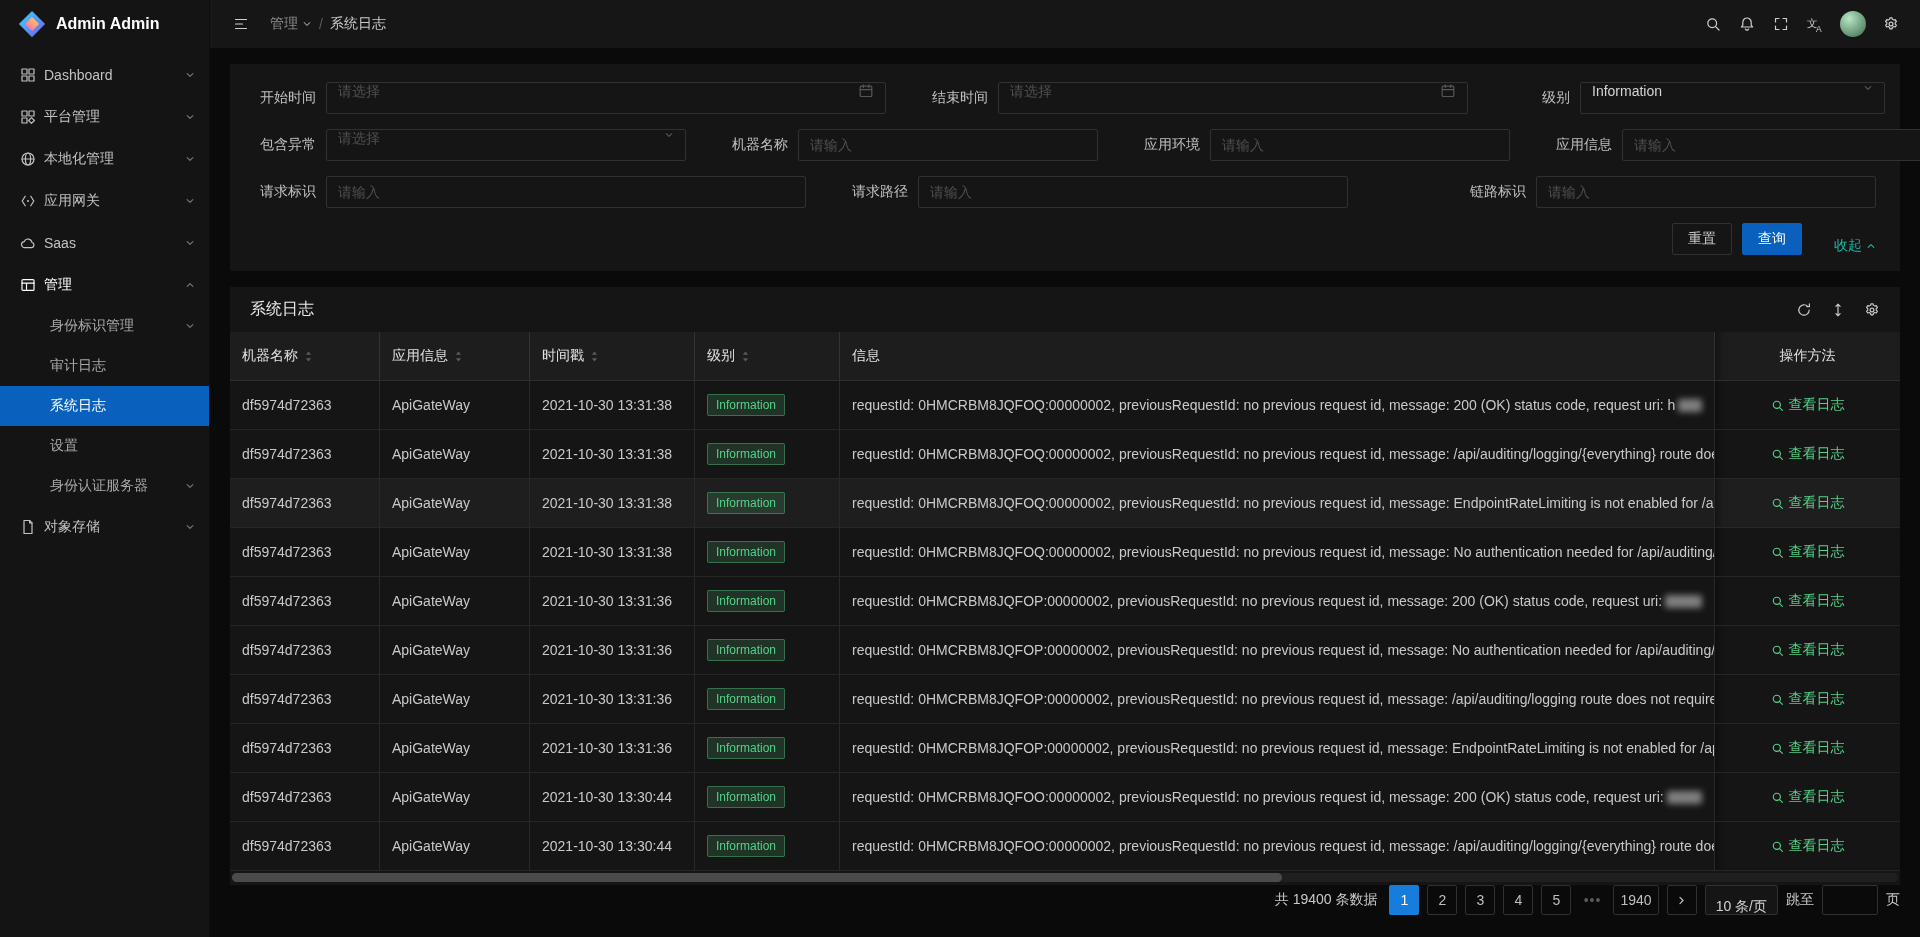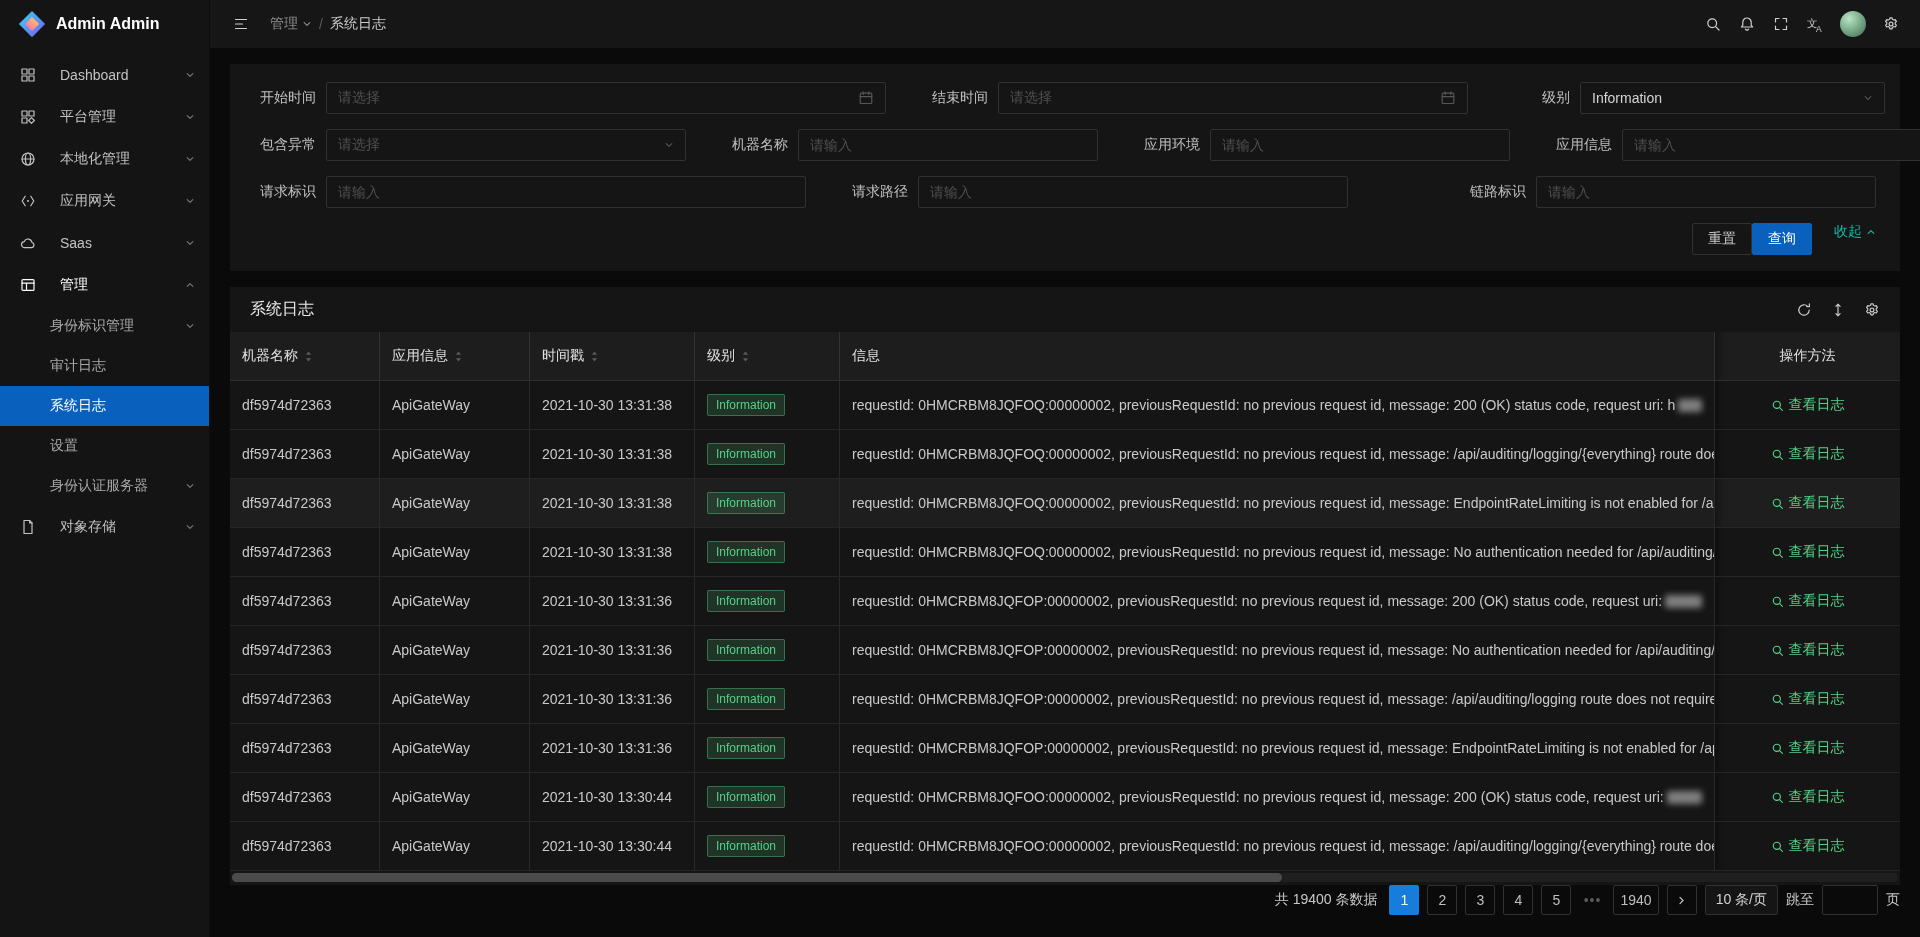--- a/index.html
+++ b/index.html
@@ -5,21 +5,21 @@
   *{margin:0;padding:0;box-sizing:border-box}
   html,body{width:1920px;height:937px;overflow:hidden}
   body{background:#0a0a0a;font-family:"Liberation Sans","DejaVu Sans",sans-serif;color:#c9c9c9;font-size:14px}
   .app{display:flex;height:100%}
 
   
   .sidebar{width:210px;flex-shrink:0;background:#141414;display:flex;flex-direction:column;border-right:1px solid #0d0d0d}
   .logo-row{height:48px;display:flex;align-items:center;gap:10px;padding-left:18px;flex-shrink:0}
   .logo-title{color:#fff;font-size:16px;font-weight:bold;white-space:nowrap}
   .menu{padding-top:6px}
-  .menu-item{height:42px;display:flex;align-items:center;gap:24px;padding:0 14px 0 20px;color:#c2c2c2;cursor:pointer;white-space:nowrap}
+  .menu-item{height:42px;display:flex;align-items:center;gap:8px;padding:0 14px 0 20px;color:#c2c2c2;cursor:pointer;white-space:nowrap}
   .menu-item .mi{color:#c2c2c2;display:flex}
   .menu-item .chev{margin-left:auto;color:#787878;display:flex}
   .menu-item.open,.menu-item.open .mi{color:#fff}
   .menu-item.sub{padding-left:50px;height:40px;color:#a8a8a8}
   .menu-item.active{background:#0960bd;color:#fff}
 
   
   .main{flex:1;display:flex;flex-direction:column;min-width:0}
   .header{height:48px;background:#161616;display:flex;align-items:center;padding:0 14px 0 16px;gap:14px;flex-shrink:0}
   .hbtn{display:flex;align-items:center;justify-content:center;width:30px;height:36px;color:#cfcfcf;cursor:pointer}
@@ -33,28 +33,28 @@
 
   
   .content{flex:1;background:#0a0a0a;padding:16px 20px;min-width:0}
 
   
   .filter-panel{background:#151515;padding:18px 24px 16px}
   .f-row{display:flex;align-items:center;margin-bottom:15px}
   .f-field{display:flex;align-items:center;margin-right:40px}
   .f-field.f-right{margin-left:auto;margin-right:0}
   .f-label{min-width:62px;text-align:right;margin-right:10px;color:#c0c0c0;white-space:nowrap}
-  .ctrl{height:32px;border:1px solid #313131;border-radius:2px;background:#151515;display:flex;align-items:center;padding:0 11px;color:#d4d4d4;font-size:14px}
+  .ctrl{height:32px;border:1px solid #313131;border-radius:2px;background:#151515;display:flex;padding:0 11px;color:#d4d4d4;font-size:14px}
   .ctrl .ph{color:#4f4f4f}
   .ctrl .ctrl-icon{margin-left:auto;color:#565656;display:flex}
   input.ctrl{outline:none;font-family:Liberation Sans, sans-serif}
   input.ctrl::placeholder{color:#4f4f4f}
   .w560{width:560px}.w470{width:470px}.w305{width:305px}.w360{width:360px}
   .w300{width:300px}.w480{width:480px}.w430{width:430px}.w340{width:340px}
-  .f-actions{display:flex;justify-content:flex-end;align-items:flex-start;}
+  .f-actions{display:flex;justify-content:flex-end;align-items:flex-end;gap:10px}
   .btn{height:32px;padding:0 15px;border-radius:2px;font-size:14px;cursor:pointer;font-family:inherit}
   .btn-default{background:#151515;border:1px solid #313131;color:#c9c9c9}
   .btn-primary{background:#0960bd;border:1px solid #0960bd;color:#fff}
   .collapse-link{color:#14b8a6;display:flex;align-items:center;gap:4px;margin-left:22px;cursor:pointer}
   .collapse-link .chev{display:flex}
 
   
   .table-panel{margin-top:16px;background:#151515;position:relative;padding-bottom:14px}
   .panel-header{display:flex;align-items:center;padding:12px 20px}
   .panel-title{font-size:16px;color:#eaeaea;font-weight:500}

